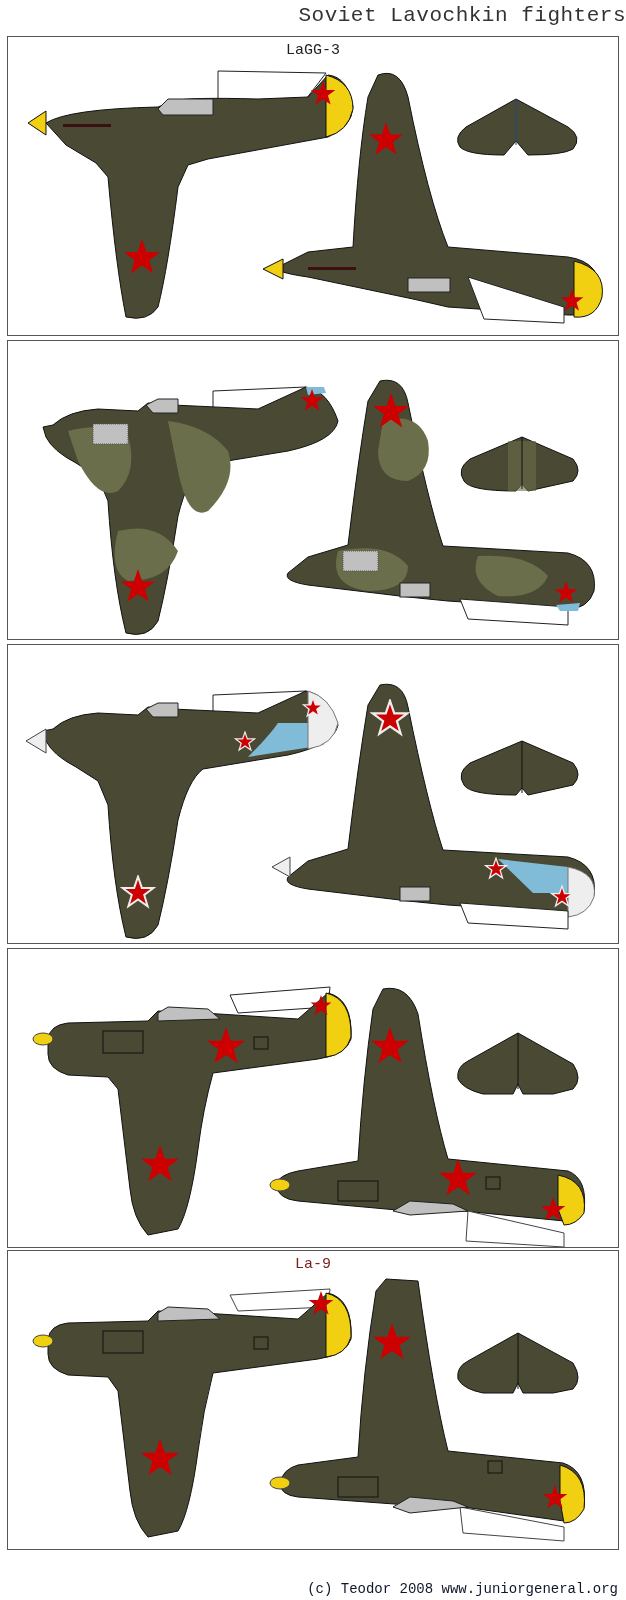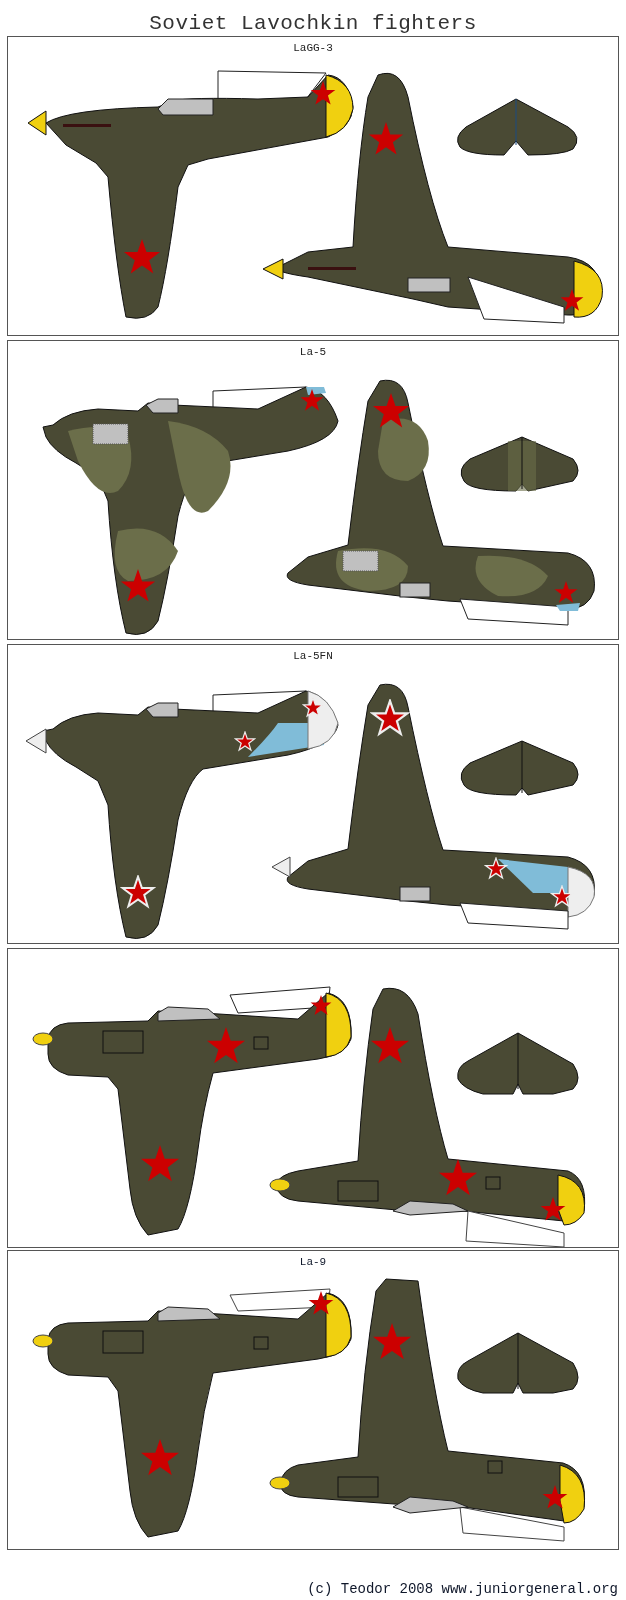--- a/index.html
+++ b/index.html
@@ -1,19 +1,19 @@
 <!DOCTYPE html>
 <html><head>
 <meta charset="utf-8">
 <style>
   html, body { margin:0; padding:0; background:#ffffff; }
   body { width:626px; height:1600px; position:relative; overflow:hidden; font-family:"Liberation Mono", "DejaVu Sans Mono", monospace; }
-  .title { position:absolute; left:0; top:12px; width:626px; text-align:center; font-size:21px; color:#333; letter-spacing:0.5px; }
+  .title { position:absolute; left:0; top:4px; width:626px; text-align:right; font-size:21px; color:#333; letter-spacing:0.5px; }
   .panel { position:absolute; left:7px; width:612px; height:300px; border:1px solid #555; box-sizing:border-box; background:#fff; }
-  .panel-label { position:absolute; top:5px; left:0; width:100%; text-align:center; font-size:11px; color:#222; }
+  .panel-label { position:absolute; top:5px; left:0; width:100%; text-align:center; font-size:15px; color:#222; }
   .panel svg { position:absolute; left:0; top:0; }
   .footer { position:absolute; right:8px; top:1581px; font-size:14px; color:#0f172a; }
 </style>
 </head>
 <body>
 
 <div class="title">Soviet Lavochkin fighters</div>
 
 <svg width="0" height="0" style="position:absolute">
   <defs>
@@ -47,21 +47,20 @@
     <rect x="300" y="230" width="48" height="3" fill="#3a1010"></rect>
     <use href="#star" x="360" y="85" width="36" height="36"></use>
     <use href="#star" x="552" y="252" width="24" height="24"></use>
 
     <path d="M508 62 L560 90 Q575 100 565 112 Q555 118 520 118 L508 104 L496 118 Q460 118 452 110 Q445 100 458 90 Z" fill="#4a4a34" stroke="#111"></path>
     <line x1="508" y1="62" x2="508" y2="108" stroke="#1a4a80" stroke-width="1"></line>
   </svg>
 </div>
 
 <div class="panel" style="top:340px">
-  <div class="panel-label">La-5</div>
   <svg width="610" height="298">
     <path d="M205 50 L298 46 L286 76 L205 76 Z" fill="#fff" stroke="#222"></path>
     <path d="M35 86 L45 84 Q60 70 90 68 L130 70 L140 62 L165 64 L250 68 L298 46 Q320 50 330 80 Q326 100 280 110 L195 124 Q180 135 170 175 Q160 240 150 280 Q140 298 118 292 Q105 240 100 160 L90 136 L68 122 Q45 110 38 96 Z" fill="#4a4a34" stroke="#111"></path>
     <path d="M60 90 Q100 80 120 95 Q130 130 110 150 Q90 160 70 120 Z" fill="#6b6e4a"></path>
     <path d="M160 80 Q200 85 220 110 Q230 140 200 170 Q180 180 170 130 Z" fill="#6b6e4a"></path>
     <path d="M110 190 Q150 180 170 210 Q160 240 120 240 Q100 230 110 190 Z" fill="#6b6e4a"></path>
     <path d="M298 46 L316 46 L318 52 L300 54 Z" fill="#80bcd8"></path>
     <path d="M138 64 L150 58 L170 58 L170 72 L145 72 Z" fill="#c0c0c0" stroke="#222"></path>
     <rect x="85" y="83" width="35" height="20" fill="#c0c0c0" stroke="#555" stroke-dasharray="1,1"></rect>
     <use href="#star" x="292" y="48" width="24" height="24"></use>
@@ -77,21 +76,20 @@
     <path d="M548 264 L572 262 L570 270 L552 270 Z" fill="#80bcd8"></path>
     <use href="#star" x="364" y="52" width="38" height="38"></use>
     <use href="#star" x="546" y="240" width="24" height="24"></use>
     <path d="M514 96 L565 118 Q575 130 565 140 L520 150 L514 143 L508 150 Q462 150 456 140 Q448 128 462 118 Z" fill="#4a4a34" stroke="#111"></path>
     <path d="M500 100 L528 100 L528 150 L500 150 Z" fill="#6b6e4a" opacity="0.6"></path>
     <line x1="514" y1="96" x2="514" y2="148" stroke="#111"></line>
   </svg>
 </div>
 
 <div class="panel" style="top:644px">
-  <div class="panel-label">La-5FN</div>
   <svg width="610" height="298">
     <path d="M205 50 L298 46 L286 76 L205 76 Z" fill="#fff" stroke="#222"></path>
     <path d="M35 86 L45 84 Q60 70 90 68 L130 70 L140 62 L165 64 L250 68 L298 46 Q320 50 330 80 Q326 100 280 110 L195 124 Q180 135 170 175 Q160 240 150 280 Q140 298 118 292 Q105 240 100 160 L90 136 L68 122 Q45 110 38 96 Z" fill="#4a4a34" stroke="#111"></path>
     <path d="M18 96 L38 84 L38 108 Z" fill="#eeeeee" stroke="#444"></path>
     <path d="M240 112 Q262 90 270 78 L316 78 L316 100 Z" fill="#80bcd8"></path>
     <path d="M300 46 Q322 52 330 78 Q326 100 300 104 Z" fill="#eeeeee" stroke="#777"></path>
     <path d="M138 64 L150 58 L170 58 L170 72 L145 72 Z" fill="#c0c0c0" stroke="#222"></path>
     <use href="#starw" x="226" y="86" width="22" height="22"></use>
     <use href="#starw" x="294" y="52" width="22" height="22"></use>
     <use href="#starw" x="112" y="230" width="36" height="36"></use>
@@ -130,21 +128,21 @@
     <rect x="478" y="228" width="14" height="12" fill="none" stroke="#111"></rect>
     <use href="#star" x="362" y="78" width="40" height="40"></use>
     <use href="#star" x="430" y="210" width="40" height="40"></use>
     <use href="#star" x="532" y="248" width="26" height="26"></use>
     <path d="M510 84 L565 115 Q575 130 565 140 L545 145 L515 145 L510 135 L505 145 L475 145 Q455 140 450 130 Q448 118 460 112 Z" fill="#4a4a34" stroke="#111"></path>
     <line x1="510" y1="84" x2="510" y2="140" stroke="#111"></line>
   </svg>
 </div>
 
 <div class="panel" style="top:1250px">
-  <div class="panel-label" style="color:#0f172a">La-9</div>
+  <div class="panel-label" style="color:#7f1d1d">La-9</div>
   <svg width="610" height="300">
     <path d="M222 44 L322 38 L320 56 L230 60 Z" fill="#fff" stroke="#444"></path>
     <path d="M40 88 Q42 74 60 72 L140 70 L150 60 L195 62 L290 68 L320 42 Q345 48 343 88 Q338 104 310 108 L205 122 Q195 160 190 200 Q182 260 170 280 L140 286 Q125 270 122 240 L110 140 L100 126 L60 124 Q40 118 40 103 Z" fill="#4a4a34" stroke="#111"></path>
     <ellipse cx="35" cy="90" rx="10" ry="6" fill="#f0d010" stroke="#444"></ellipse>
     <path d="M318 42 Q344 48 343 86 Q338 104 318 106 Z" fill="#f0d010" stroke="#111"></path>
     <path d="M150 62 L160 56 L200 58 L212 68 L150 70 Z" fill="#c0c0c0" stroke="#222"></path>
     <rect x="95" y="80" width="40" height="22" fill="none" stroke="#111"></rect>
     <rect x="246" y="86" width="14" height="12" fill="none" stroke="#111"></rect>
     <use href="#star" x="300" y="40" width="26" height="26"></use>
     <use href="#star" x="132" y="188" width="40" height="40"></use>

